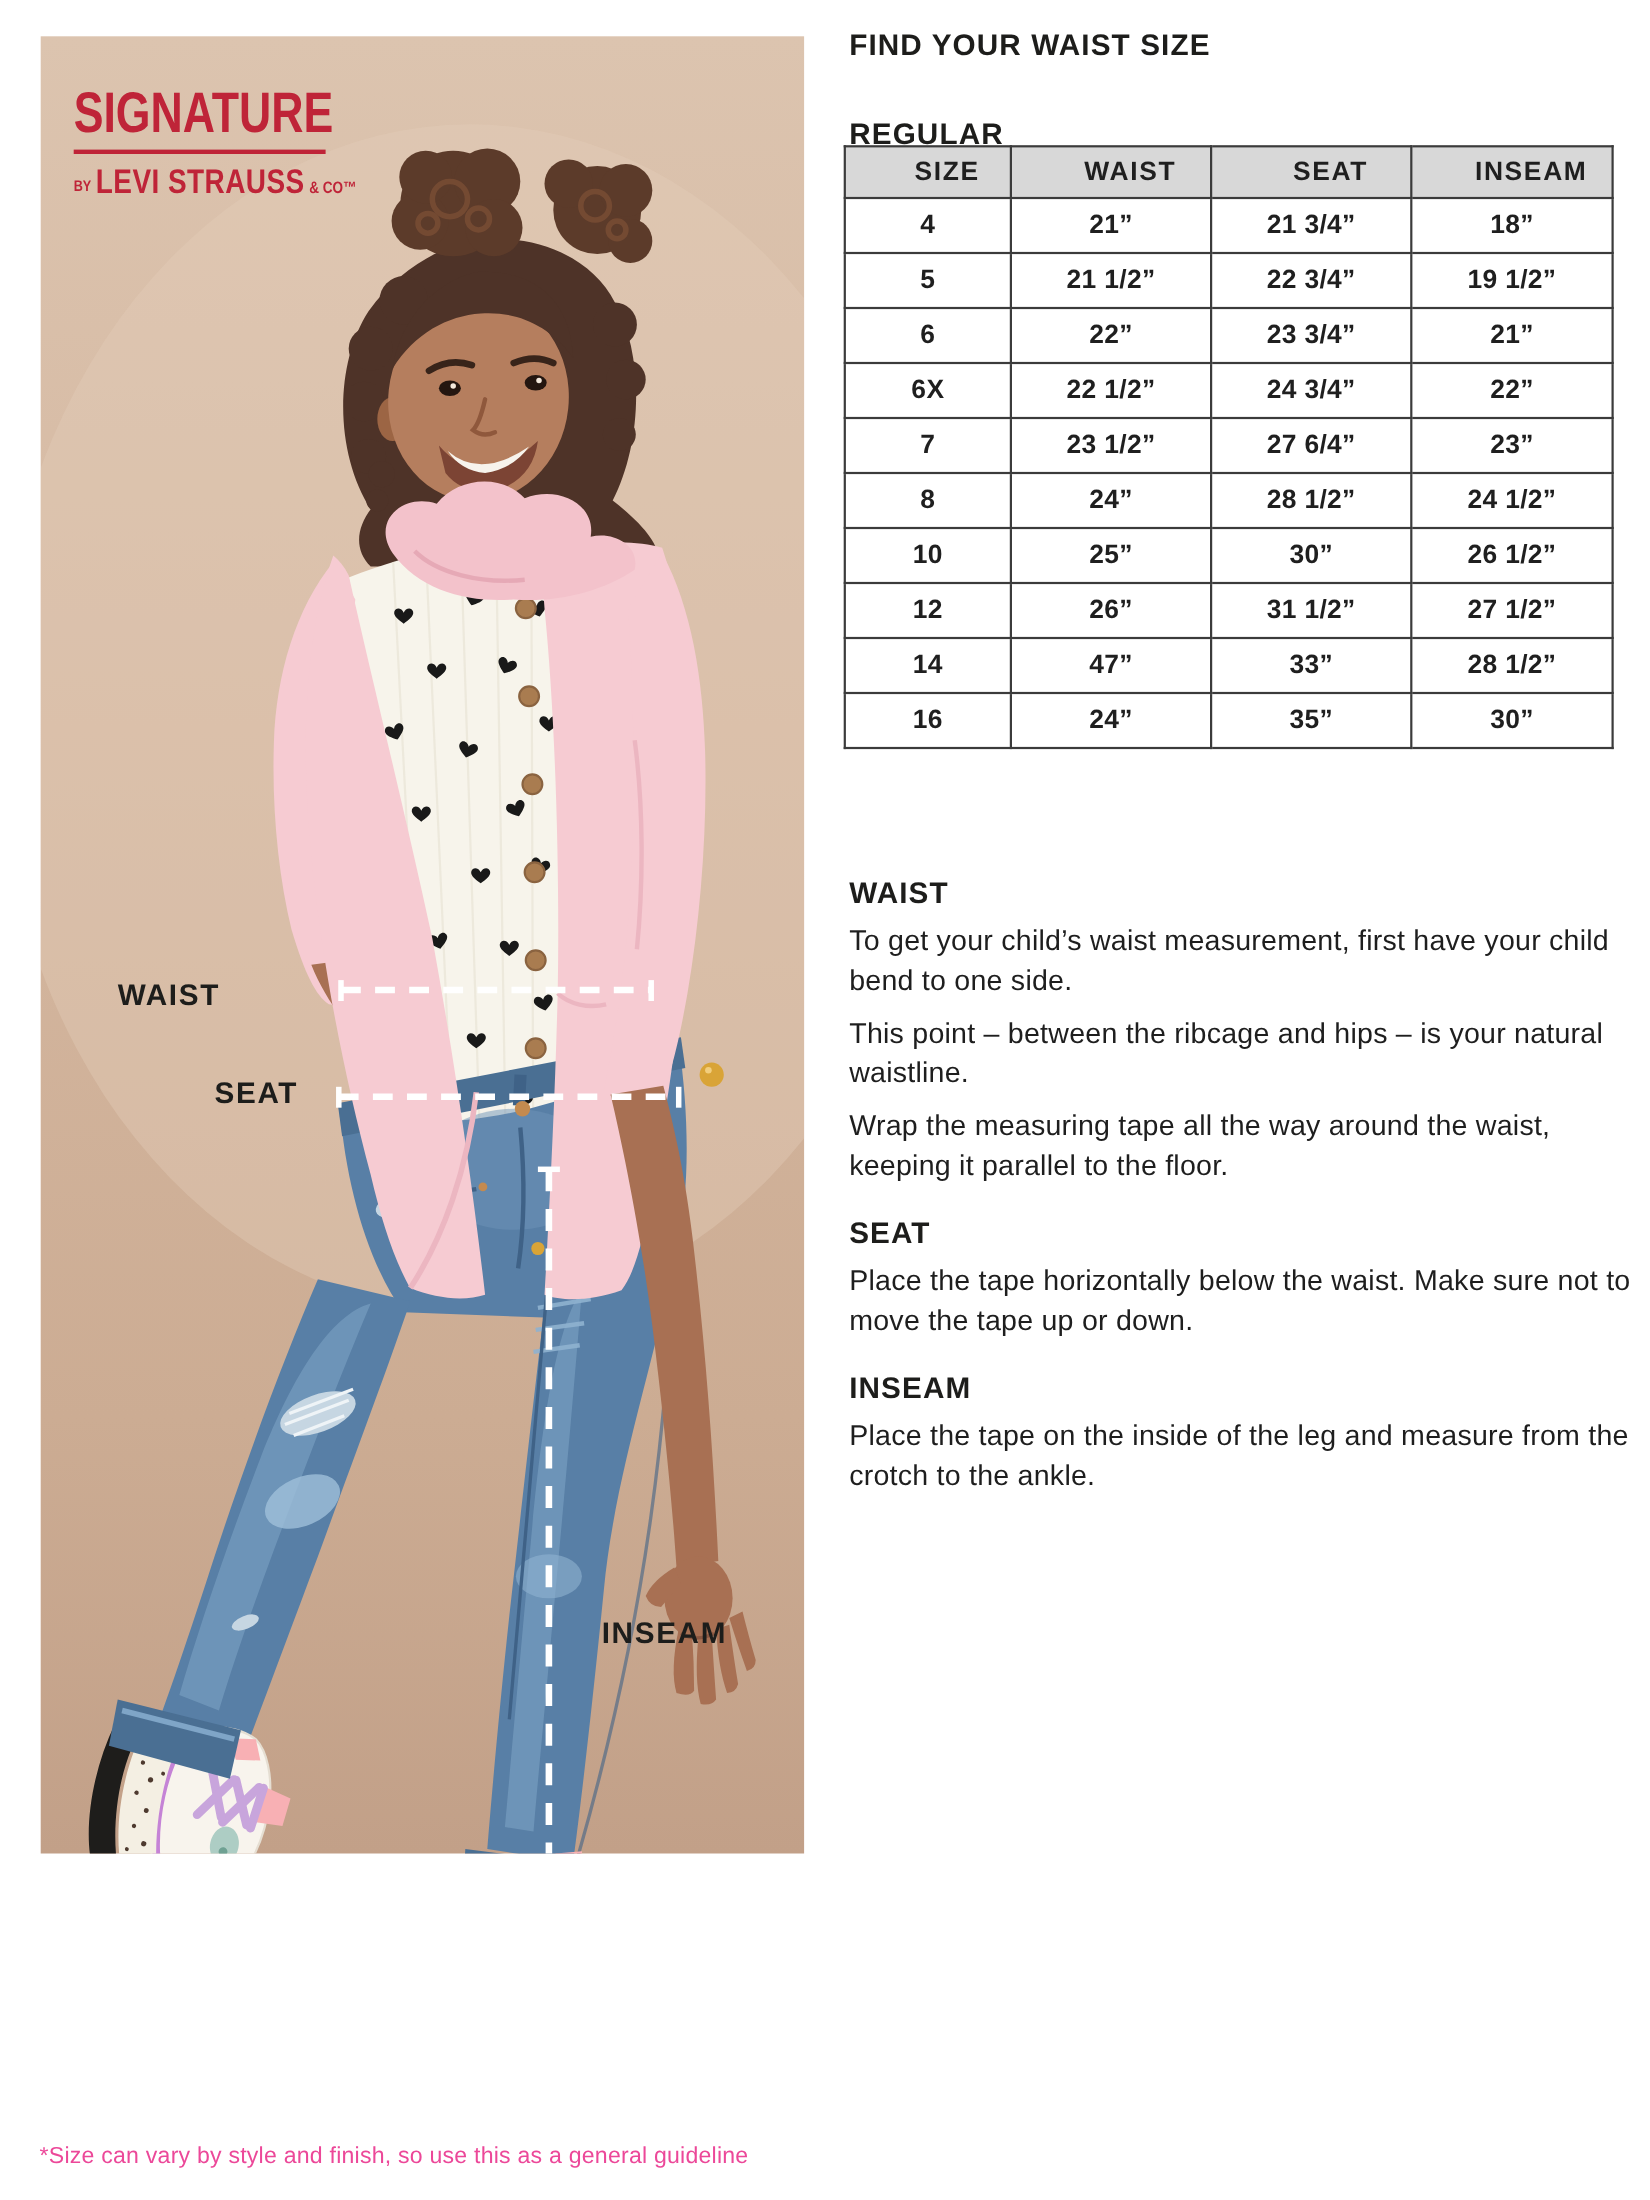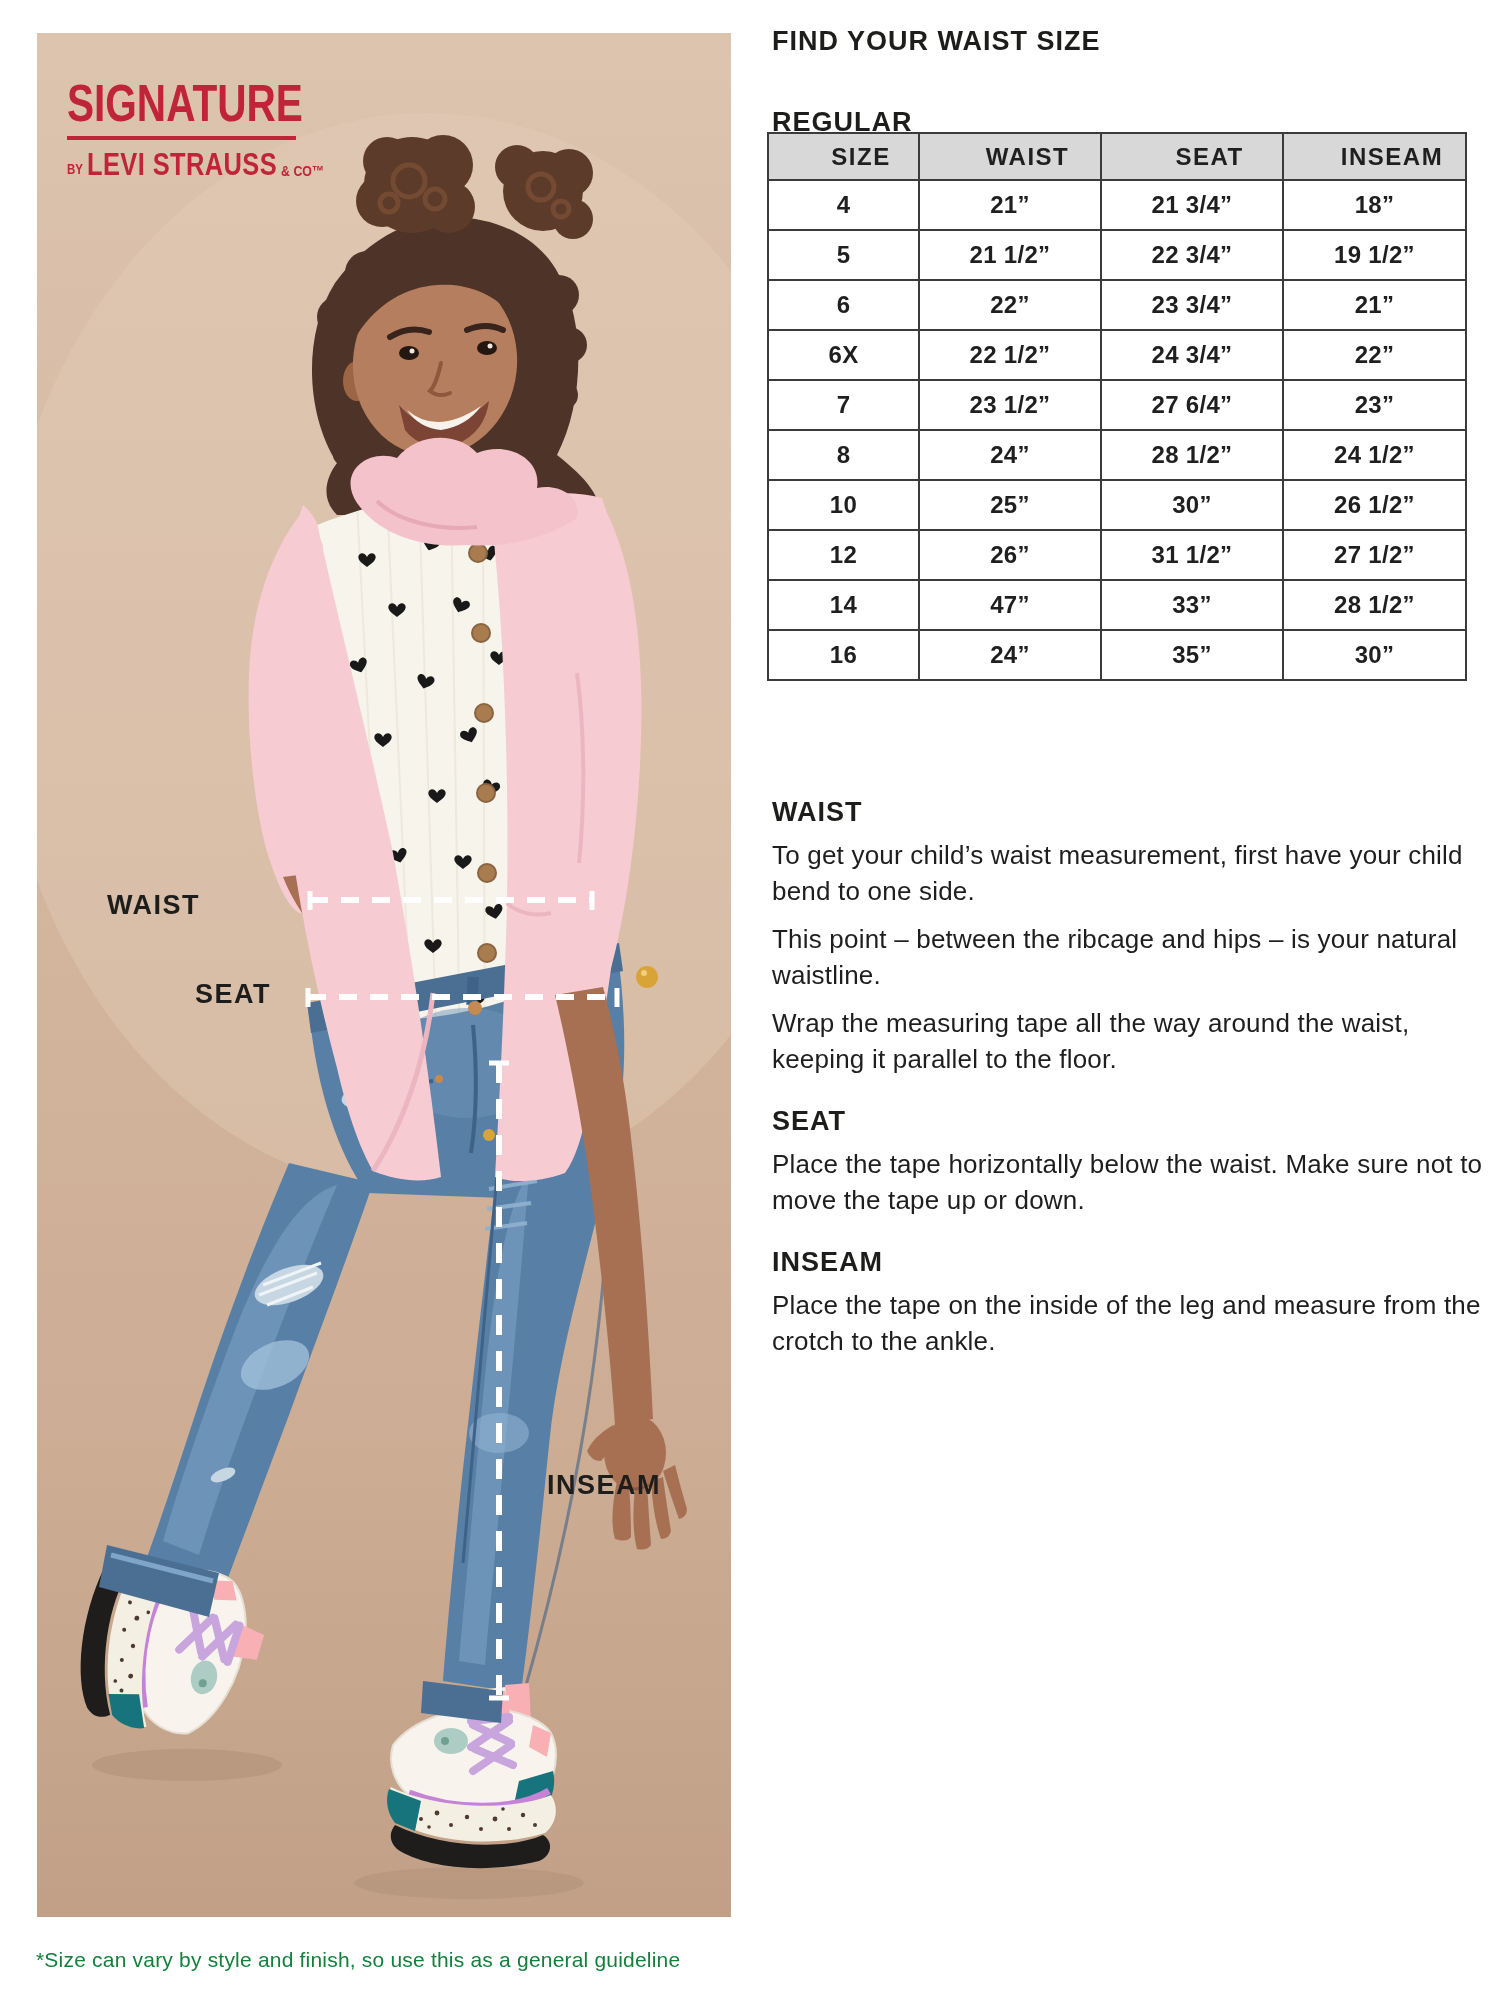--- a/index.html
+++ b/index.html
@@ -2,21 +2,21 @@
 <html><head>
 <meta charset="utf-8">
 <style>
   html,body{margin:0;padding:0;}
   body{
     width:1500px;height:2000px;position:relative;background:#ffffff;
     font-family:"Liberation Sans", sans-serif;color:#1d1d1b;overflow:hidden;
   }
   
   .photo{
-    position:absolute;left:37px;top:33px;width:694px;height:1884px;
+    position:absolute;left:37px;top:33px;width:694px;height:1652px;
     background:linear-gradient(180deg,#DCC4AF 0%,#D5B8A1 38%,#CCAC93 76%,#C2A088 100%);
     overflow:hidden;
   }
   .illus{position:absolute;left:0;top:0;width:694px;height:1884px;}
   .logo{position:absolute;left:30px;top:44px;color:#BF2438;}
   .logo .brand{
     font-size:52px;font-weight:700;line-height:1;letter-spacing:0px;
     transform:scaleX(0.78);transform-origin:left top;white-space:nowrap;
   }
   .logo .rule{width:229px;height:4px;background:#BF2438;margin-top:7px;}
@@ -46,21 +46,21 @@
     font-size:24px;font-weight:700;letter-spacing:1.5px;text-align:center;color:#1f1f1f;padding-left:36px;
   }
   .size-table td{
     border:2px solid #3b3b3b;height:46px;text-align:center;
     font-size:24px;font-weight:600;color:#1f1f1f;letter-spacing:0.3px;
   }
   .sections{position:absolute;left:772px;top:798px;width:714px;}
   .sections h3{font-size:27px;font-weight:700;letter-spacing:1px;line-height:28px;margin:30px 0 11px 0;color:#1d1d1b;}
   .sections h3:first-child{margin-top:0;}
   .sections p{font-size:26px;line-height:36px;margin:0 0 12px 0;color:#1e1e1e;letter-spacing:0.2px;}
-  .footnote{position:absolute;left:36px;top:1948px;font-size:21px;color:#15803d;letter-spacing:0.2px;}
+  .footnote{position:absolute;left:36px;top:1948px;font-size:21px;color:#ec4899;letter-spacing:0.2px;}
 </style>
 </head>
 <body>
 
 <div class="photo">
 
   <svg class="illus" viewBox="0 0 694 1884" xmlns="http://www.w3.org/2000/svg">
     <defs>
       <path id="ht" d="M0,4 C-1.5,0 -7,-1.5 -8.5,3 C-9.8,7 -4,11 0,14 C4,11 9.8,7 8.5,3 C7,-1.5 1.5,0 0,4 Z"></path>
       <clipPath id="topclip">

